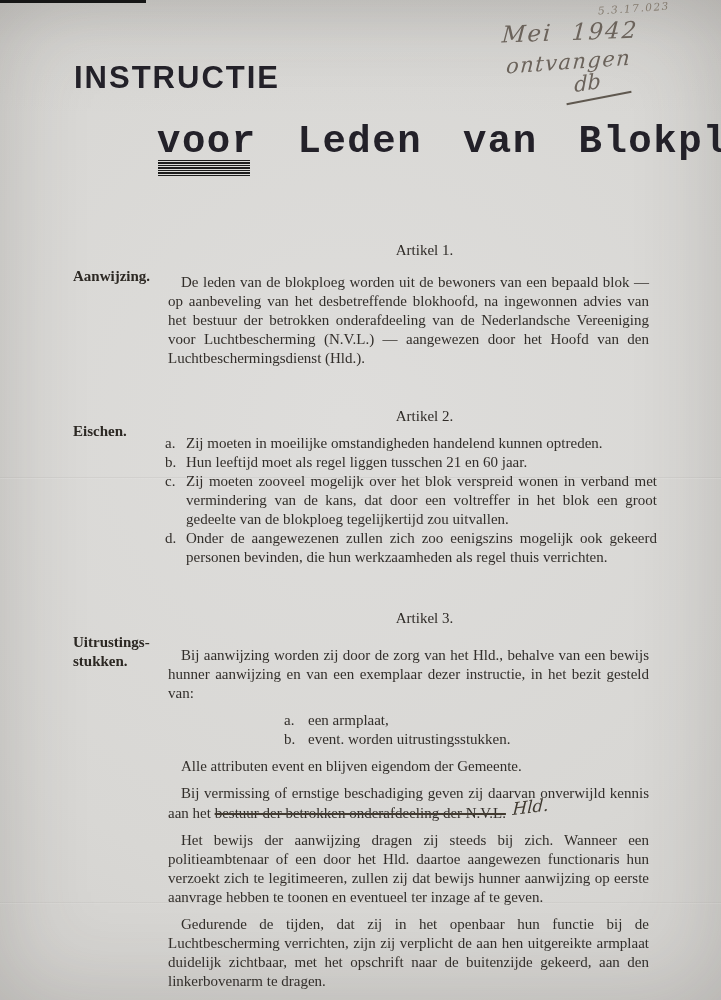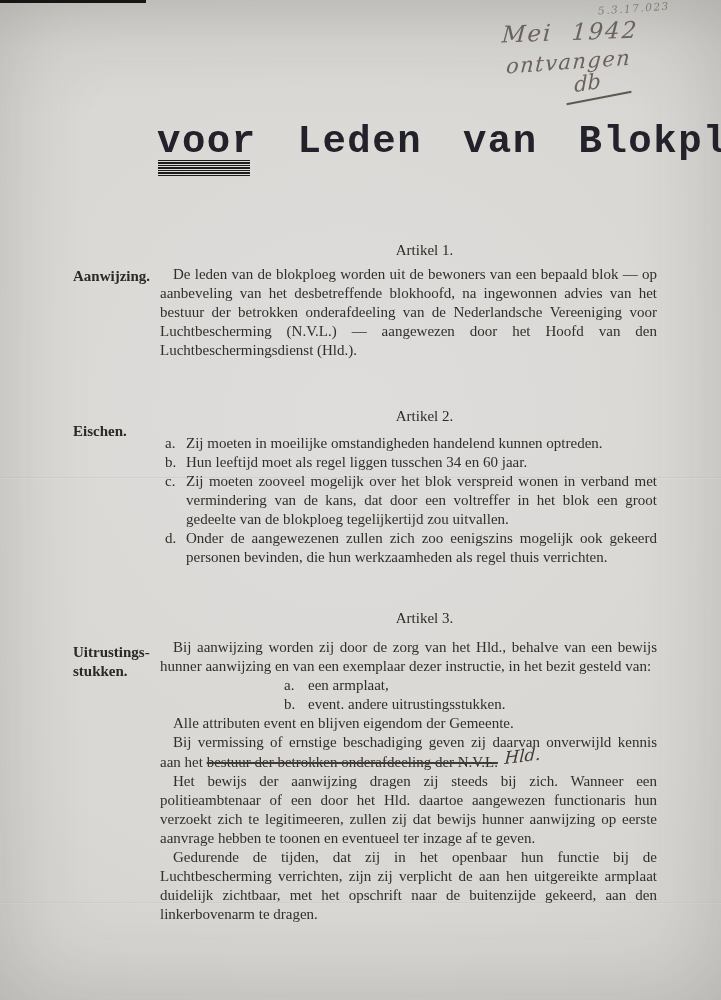--- a/index.html
+++ b/index.html
@@ -70,21 +70,21 @@
   }
   .margin-label{
     position:absolute;left:73px;
     font-weight:bold;font-size:15px;line-height:19px;color:#2c2823;font-family:Liberation Serif, serif;
   }
   .art-body{
     position:absolute;left:160px;width:497px;
     font-size:15px;line-height:19px;
     text-align:justify;color:#322e2a;
   }
-  .para{margin:0;text-indent:13px;}
+  .para{margin:8px;text-indent:13px;}
   .list-item{position:relative;padding-left:26px;}
   .list-marker{position:absolute;left:5px;top:0;}
   .sub-item{position:relative;padding-left:148px;text-align:left;}
   .sub-marker{position:absolute;left:124px;top:0;}
   .line-justified{display:block;text-indent:13px;text-align-last:justify;}
   .line-plain{display:block;text-align:left;}
   .strike{
     text-decoration:line-through;
     text-decoration-color:#423b31;
     text-decoration-thickness:1.6px;
@@ -104,20 +104,21 @@
   <div class="scan-edge"></div>
   <div class="crease crease-1"></div>
   <div class="crease crease-2"></div>
 
   <div class="hw archive-num">5.3.17.023</div>
   <div class="hw date-note">Mei 1942</div>
   <div class="hw received-note">ontvangen</div>
   <div class="hw initials-note">db</div>
   <div class="initials-slash"></div>
 
+  <div class="title">INSTRUCTIE</div>
   <div class="subtitle">voor Leden van Blokploegen</div>
   <div class="title-rule"></div>
 
   <section class="article a1">
     <div class="art-heading">Artikel 1.</div>
     <div class="margin-label" style="top:25px">Aanwijzing.</div>
     <div class="art-body" style="top:23px">
       <p class="para">De leden van de blokploeg worden uit de bewoners van een bepaald blok — op aanbeveling van het desbetreffende blokhoofd, na ingewonnen advies van het bestuur der betrokken onderafdeeling van de Nederlandsche Vereeniging voor Luchtbescherming (N.V.L.) — aangewezen door het Hoofd van den Luchtbeschermingsdienst (Hld.).</p>
     </div>
   </section>
@@ -125,48 +126,48 @@
   <section class="article a2">
     <div class="art-heading">Artikel 2.</div>
     <div class="margin-label" style="top:14px">Eischen.</div>
     <div class="art-body" style="top:26px">
       <div class="list-item">
         <span class="list-marker">a.</span>
         <span>Zij moeten in moeilijke omstandigheden handelend kunnen optreden.</span>
       </div>
       <div class="list-item">
         <span class="list-marker">b.</span>
-        <span>Hun leeftijd moet als regel liggen tusschen 34 en 60 jaar.</span>
+        <span>Hun leeftijd moet als regel liggen tusschen 21 en 60 jaar.</span>
       </div>
       <div class="list-item">
         <span class="list-marker">c.</span>
         <span>Zij moeten zooveel mogelijk over het blok verspreid wonen in verband met vermindering van de kans, dat door een voltreffer in het blok een groot gedeelte van de blokploeg tegelijkertijd zou uitvallen.</span>
       </div>
       <div class="list-item">
         <span class="list-marker">d.</span>
         <span>Onder de aangewezenen zullen zich zoo eenigszins mogelijk ook gekeerd personen bevinden, die hun werkzaamheden als regel thuis verrichten.</span>
       </div>
     </div>
   </section>
 
   <section class="article a3">
     <div class="art-heading">Artikel 3.</div>
-    <div class="margin-label" style="top:33px">
+    <div class="margin-label" style="top:23px">
       <div>Uitrustings-</div>
       <div>stukken.</div>
     </div>
     <div class="art-body" style="top:28px">
       <p class="para">Bij aanwijzing worden zij door de zorg van het Hld., behalve van een bewijs hunner aanwijzing en van een exemplaar dezer instructie, in het bezit gesteld van:</p>
       <div class="sub-item">
         <span class="sub-marker">a.</span>
         <span>een armplaat,</span>
       </div>
       <div class="sub-item">
         <span class="sub-marker">b.</span>
-        <span>event. andere uitrustingsstukken.</span>
+        <span>event. worden uitrustingsstukken.</span>
       </div>
       <p class="para">Alle attributen event en blijven eigendom der Gemeente.</p>
       <p class="para" style="text-indent:0">
         <span class="line-justified">Bij vermissing of ernstige beschadiging geven zij daarvan onverwijld kennis</span>
         <span class="line-plain"><span>aan het </span><span class="strike">bestuur der betrokken onderafdeeling der N.V.L.</span> <span class="pen-hw">Hld.</span></span>
       </p>
       <p class="para">Het bewijs der aanwijzing dragen zij steeds bij zich. Wanneer een politieambtenaar of een door het Hld. daartoe aangewezen functionaris hun verzoekt zich te legitimeeren, zullen zij dat bewijs hunner aanwijzing op eerste aanvrage hebben te toonen en eventueel ter inzage af te geven.</p>
       <p class="para">Gedurende de tijden, dat zij in het openbaar hun functie bij de Luchtbescherming verrichten, zijn zij verplicht de aan hen uitgereikte armplaat duidelijk zichtbaar, met het opschrift naar de buitenzijde gekeerd, aan den linkerbovenarm te dragen.</p>
     </div>
   </section>

